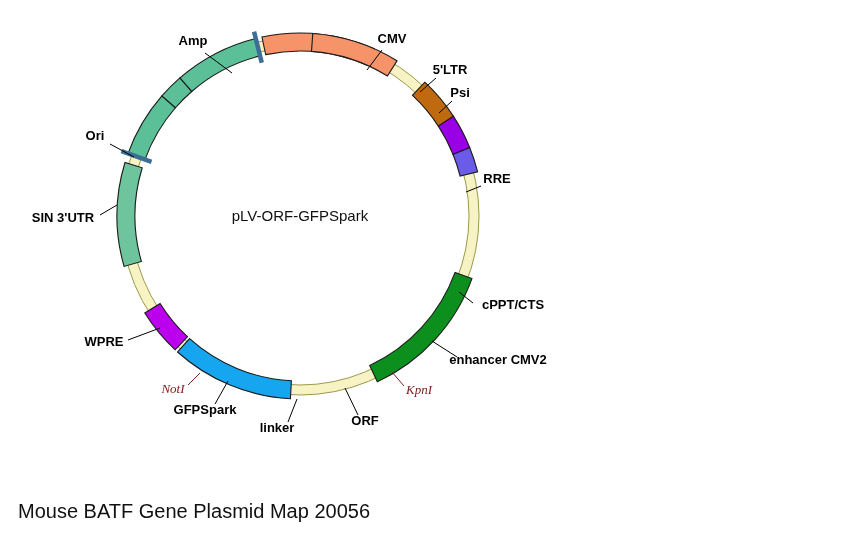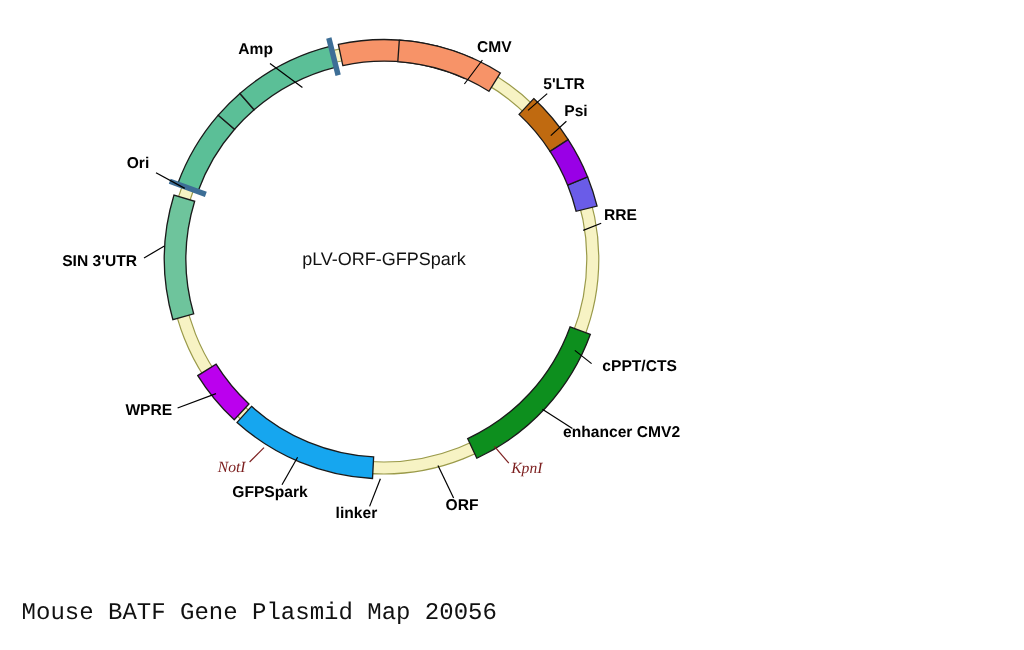--- a/index.html
+++ b/index.html
@@ -3,30 +3,30 @@
 <meta charset="utf-8">
 <style>
   html,body{margin:0;padding:0;}
   body{
     width:853px;height:542px;
     background:#ffffff;
     font-family:"Liberation Sans", sans-serif;
     overflow:hidden;
     position:relative;
   }
-  #map-wrap{position:absolute;left:0;top:0;width:783px;height:470px;margin-left:20px;}
+  #map-wrap{position:absolute;left:0;top:0;width:783px;height:470px;}
   svg{display:block;}
   .seg-label{font-family:"Liberation Sans", sans-serif;font-size:13px;font-weight:bold;fill:#000000;}
   .enz-label{font-family:"Liberation Serif", serif;font-size:13px;font-style:italic;fill:#7d2020;}
   .center-label{font-family:"Liberation Sans", sans-serif;font-size:15px;fill:#111111;}
   .leader{stroke:#000000;stroke-width:1;fill:none;}
   .leader-enz{stroke:#7d2020;stroke-width:1;fill:none;}
   #caption{
     position:absolute;left:18px;top:500px;
-    font-family:Liberation Mono, monospace;
+    font-family:Liberation Sans, sans-serif;
     font-size:20px;color:#111111;white-space:nowrap;
   }
 </style>
 </head>
 <body>
 
 <div id="map-wrap">
   <svg width="853" height="470" viewBox="0 0 853 470">
     <g id="backbone-layer">
         <circle cx="300" cy="216" r="174" fill="none" stroke="#f7f3c4" stroke-width="10"></circle>

